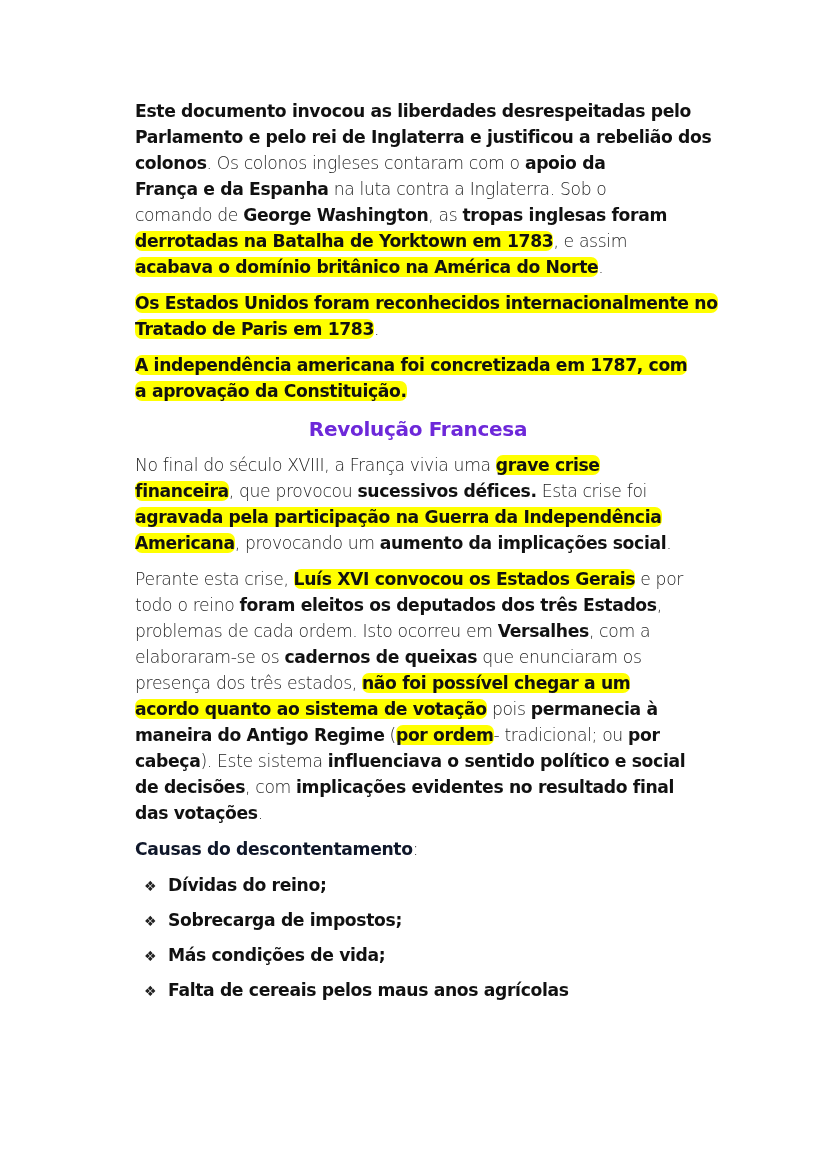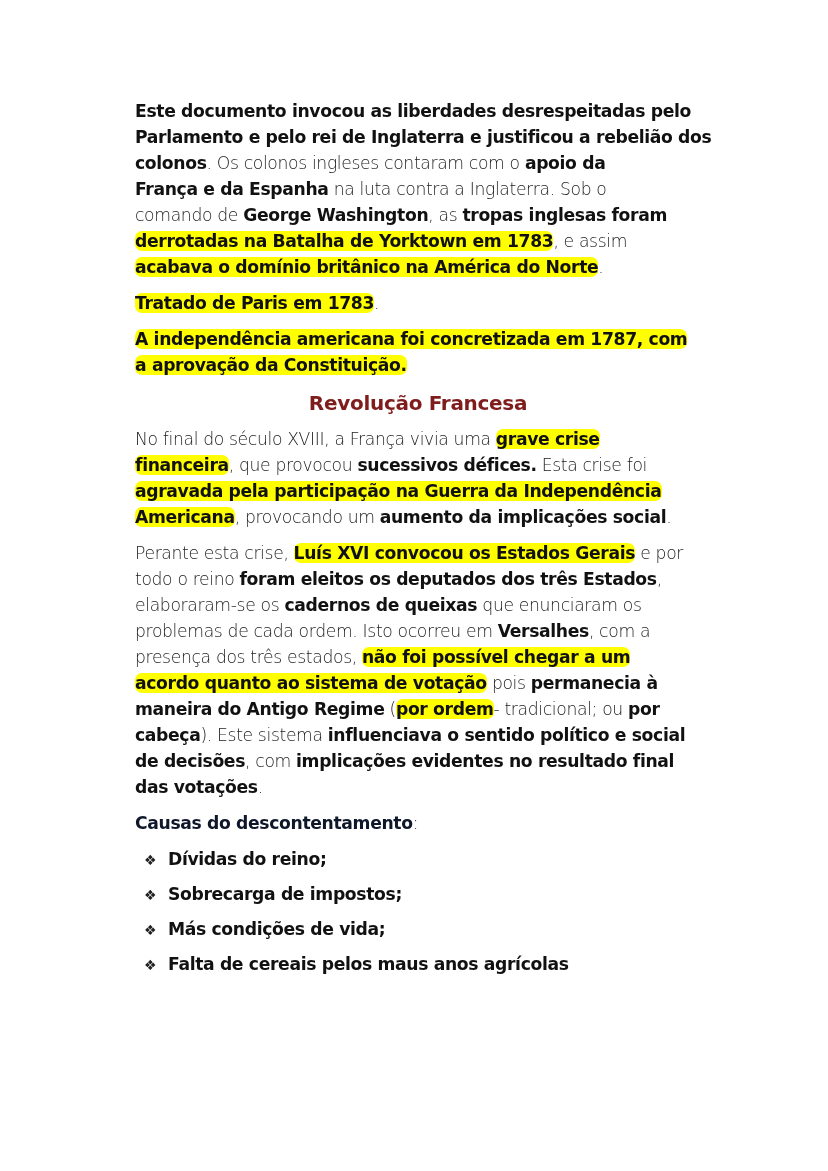--- a/index.html
+++ b/index.html
@@ -5,21 +5,21 @@
   html, body { margin: 0; padding: 0; background: #ffffff; }
   body { width: 828px; height: 1171px; position: relative; overflow: hidden;
          font-family: "DejaVu Sans", sans-serif; color: #141414; }
   .page { position: absolute; left: 118px; top: 98px; width: 600px; }
   .para { margin: 0 0 10px 17px; font-size: 17.2px; line-height: 26px; letter-spacing: -0.35px; }
   .line { display: block; white-space: nowrap; }
   .seg { font-weight: 300; color: #222; }
   .seg.b { font-weight: bold; color: #111; }
   .seg.h { background: #ffff00; border-radius: 7px; }
   .seg.r { color: #0f172a; }
-  .heading { text-align: center; font-size: 20px; font-weight: bold; color: #7f1d1d;
+  .heading { text-align: center; font-size: 20px; font-weight: bold; color: #6d28d9;
              margin: 4px 0 8px 0; line-height: 30px; letter-spacing: -0.3px; }
   .list { list-style: none; margin: 4px 0 0 0; padding: 0 0 0 26px; }
   .list li { font-size: 17.2px; line-height: 26px; font-weight: bold; color: #111;
              letter-spacing: -0.35px; white-space: nowrap; margin-top: 8px; }
   .bullet { display: inline-block; width: 24px; font-size: 14px; color: #222; }
 </style>
 </head>
 <body>
 
 <div class="page">
@@ -27,40 +27,41 @@
       <p class="para">
         <span class="line"><span class="seg b">Este documento invocou as liberdades desrespeitadas pelo</span></span>
         <span class="line"><span class="seg b">Parlamento e pelo rei de Inglaterra e justificou a rebelião dos</span></span>
         <span class="line"><span class="seg b">colonos</span><span class="seg ">. Os colonos ingleses contaram com o </span><span class="seg b">apoio da</span></span>
         <span class="line"><span class="seg b">França e da Espanha</span><span class="seg "> na luta contra a Inglaterra. Sob o</span></span>
         <span class="line"><span class="seg ">comando de </span><span class="seg b">George Washington</span><span class="seg ">, as </span><span class="seg b">tropas inglesas foram</span></span>
         <span class="line"><span class="seg b h">derrotadas na Batalha de Yorktown em 1783</span><span class="seg ">, e assim</span></span>
         <span class="line"><span class="seg b h">acabava o domínio britânico na América do Norte</span><span class="seg ">.</span></span>
       </p>
       <p class="para">
+        <span class="line"><span class="seg b h">Os Estados Unidos foram reconhecidos internacionalmente no</span></span>
         <span class="line"><span class="seg b h">Tratado de Paris em 1783</span><span class="seg ">.</span></span>
       </p>
       <p class="para">
         <span class="line"><span class="seg b h">A independência americana foi concretizada em 1787, com</span></span>
         <span class="line"><span class="seg b h">a aprovação da Constituição.</span></span>
       </p>
     </div>
   <div class="heading">Revolução Francesa</div>
   <div id="block2">
       <p class="para">
         <span class="line"><span class="seg ">No final do século XVIII, a França vivia uma </span><span class="seg b h">grave crise</span></span>
         <span class="line"><span class="seg b h">financeira</span><span class="seg ">, que provocou </span><span class="seg b">sucessivos défices.</span><span class="seg "> Esta crise foi</span></span>
         <span class="line"><span class="seg b h">agravada pela participação na Guerra da Independência</span></span>
         <span class="line"><span class="seg b h">Americana</span><span class="seg ">, provocando um </span><span class="seg b">aumento da implicações social</span><span class="seg ">.</span></span>
       </p>
       <p class="para">
         <span class="line"><span class="seg ">Perante esta crise, </span><span class="seg b h">Luís XVI convocou os Estados Gerais</span><span class="seg "> e por</span></span>
         <span class="line"><span class="seg ">todo o reino </span><span class="seg b">foram eleitos os deputados dos três Estados</span><span class="seg ">,</span></span>
+        <span class="line"><span class="seg ">problemas de cada ordem. Isto ocorreu em </span><span class="seg b">Versalhes</span><span class="seg ">, com a</span></span>
         <span class="line"><span class="seg ">elaboraram-se os </span><span class="seg b">cadernos de queixas</span><span class="seg "> que enunciaram os</span></span>
-        <span class="line"><span class="seg ">problemas de cada ordem. Isto ocorreu em </span><span class="seg b">Versalhes</span><span class="seg ">, com a</span></span>
         <span class="line"><span class="seg ">presença dos três estados, </span><span class="seg b h">não foi possível chegar a um</span></span>
         <span class="line"><span class="seg b h">acordo quanto ao sistema de votação</span><span class="seg "> pois </span><span class="seg b">permanecia à</span></span>
         <span class="line"><span class="seg b">maneira do Antigo Regime</span><span class="seg "> (</span><span class="seg b h">por ordem</span><span class="seg ">- tradicional; ou </span><span class="seg b">por</span></span>
         <span class="line"><span class="seg b">cabeça</span><span class="seg ">). Este sistema </span><span class="seg b">influenciava o sentido político e social</span></span>
         <span class="line"><span class="seg b">de decisões</span><span class="seg ">, com </span><span class="seg b">implicações evidentes no resultado final</span></span>
         <span class="line"><span class="seg b">das votações</span><span class="seg ">.</span></span>
       </p>
       <p class="para">
         <span class="line"><span class="seg b r">Causas do descontentamento</span><span class="seg ">:</span></span>
       </p>

